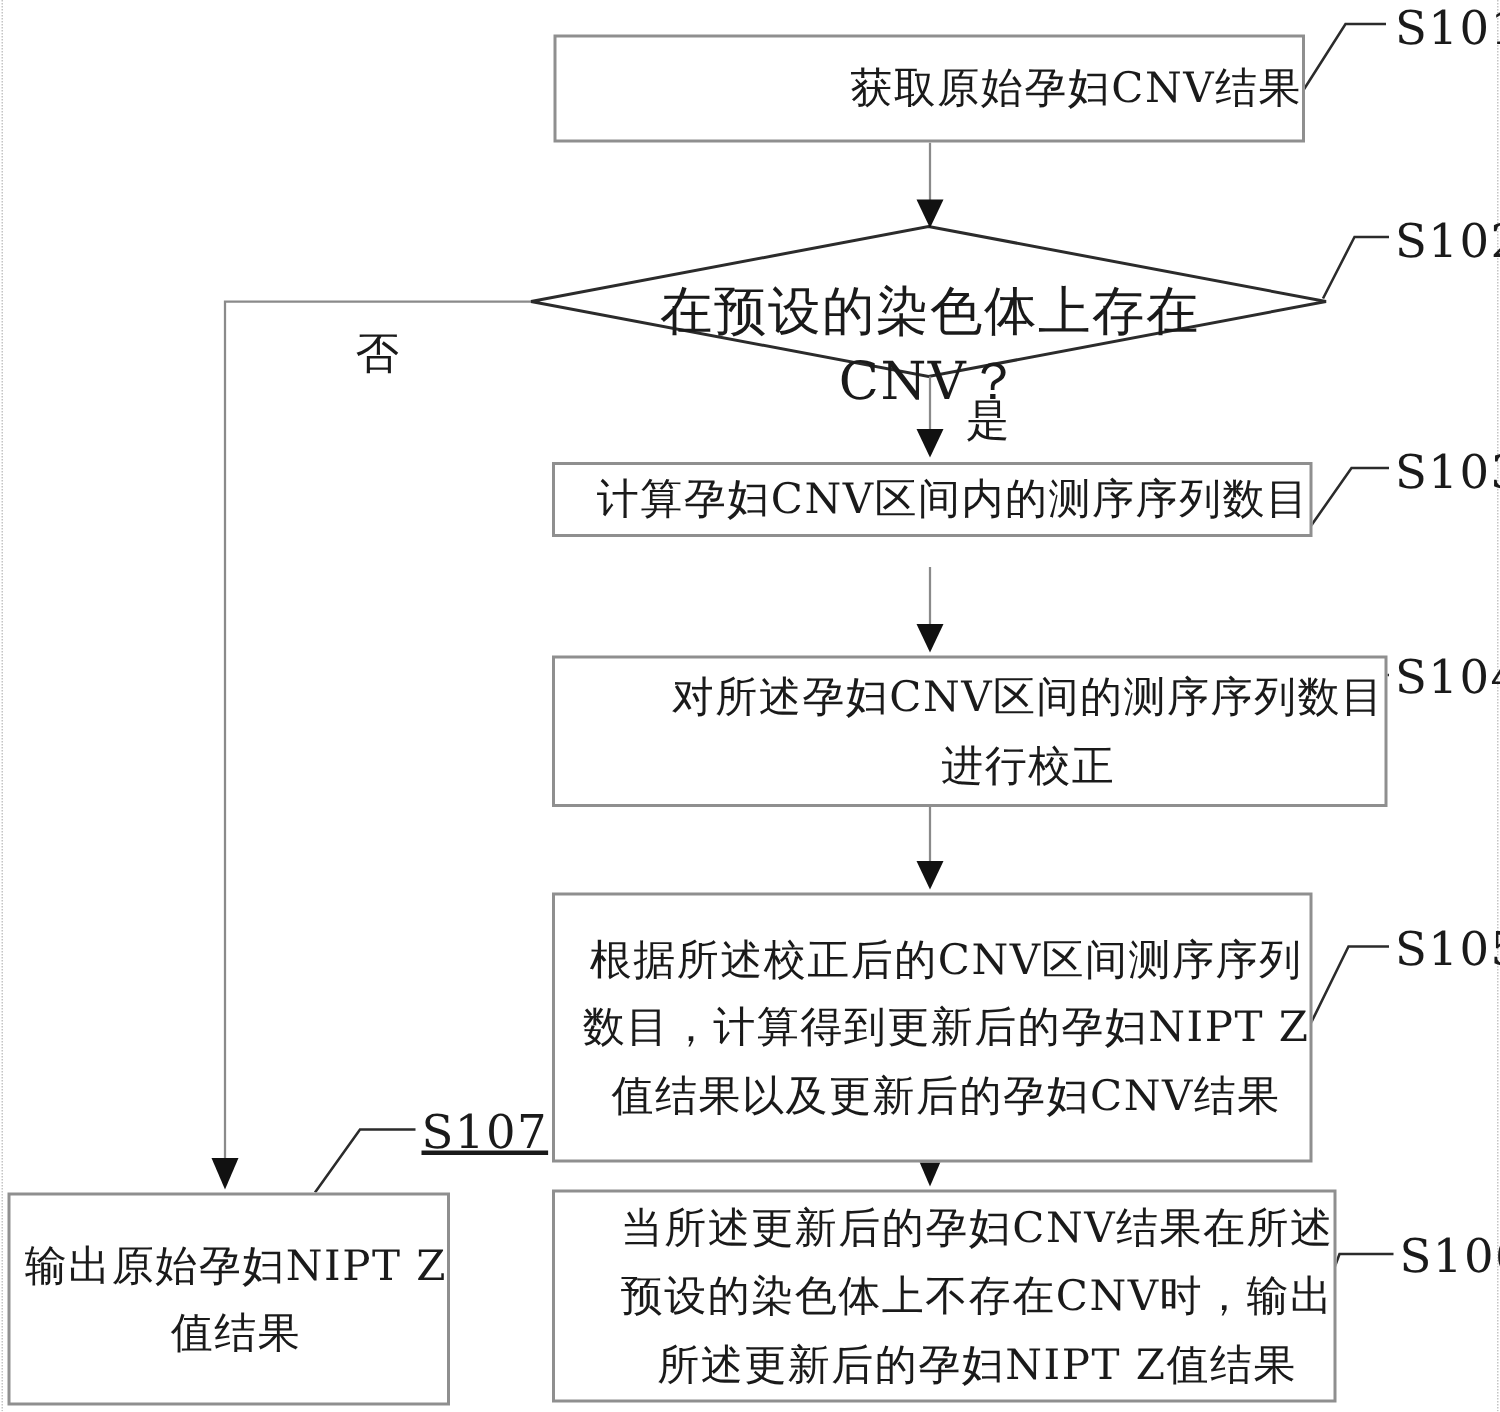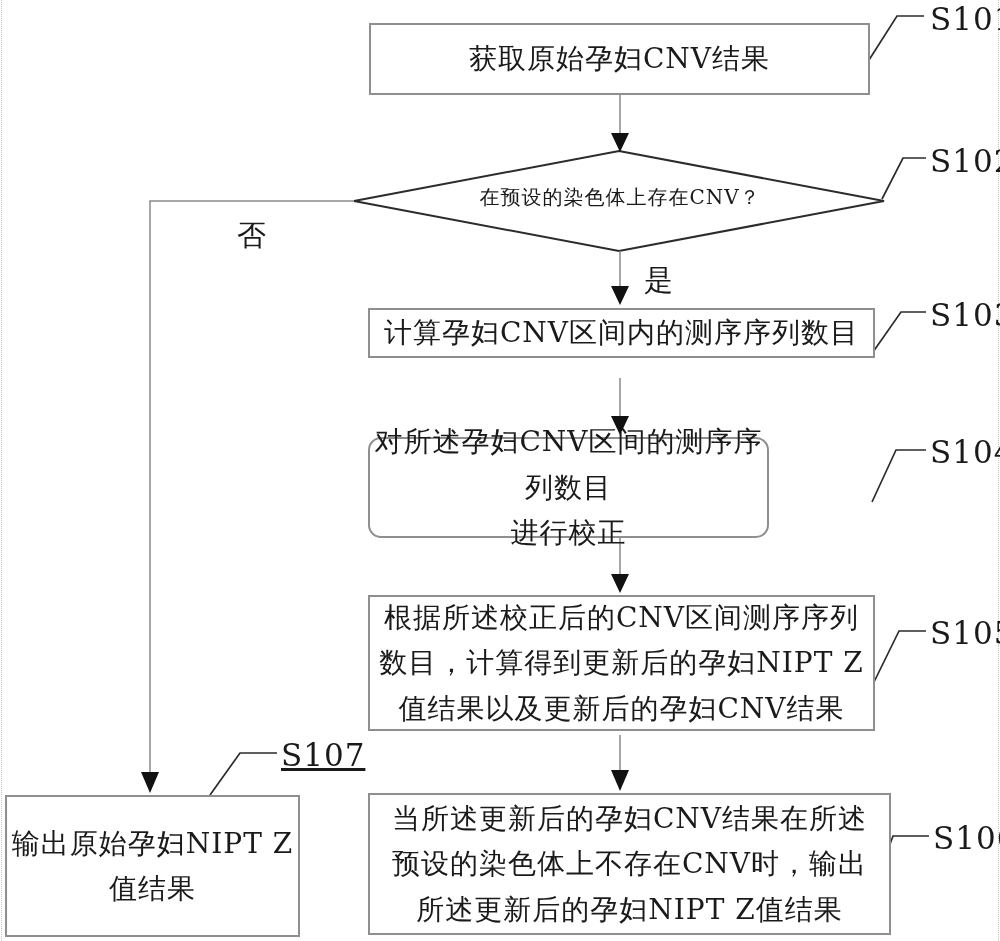--- a/index.html
+++ b/index.html
@@ -22,37 +22,37 @@
     top: 0;
     width: 1000px;
     height: 941px;
   }
   .box {
     position: absolute;
     border: 2px solid #8f8f8f;
     background: #ffffff;
     display: flex;
     align-items: center;
-    justify-content: center;
+    justify-content: flex-end;
     box-sizing: border-box;
     text-align: center;
   }
   .box-text {
     font-size: 28px;
     line-height: 1.62;
     white-space: pre-line;
     letter-spacing: 1px;
   }
   .diamond-text {
     position: absolute;
     left: 404px;
     top: 184px;
     width: 432px;
     text-align: center;
-    font-size: 20px;
+    font-size: 35px;
     letter-spacing: 1px;
   }
   .step-label {
     position: absolute;
     font-size: 31px;
     letter-spacing: 1px;
   }
   .branch-label {
     position: absolute;
     font-size: 29px;
@@ -128,26 +128,26 @@
   <div class="box" style="left:369px; top:23px; width:501px; height:72px;">
     <span class="box-text">获取原始孕妇CNV结果</span>
   </div>
 
   <div class="diamond-text">在预设的染色体上存在CNV？</div>
 
   <div class="box" style="left:368px; top:308px; width:507px; height:50px;">
     <span class="box-text">计算孕妇CNV区间内的测序序列数目</span>
   </div>
 
-  <div class="box" style="left:368px; top:437px; width:401px; height:101px;border-radius:13px;">
+  <div class="box" style="left:368px; top:437px; width:557px; height:101px;">
     <span class="box-text">对所述孕妇CNV区间的测序序列数目
 进行校正</span>
   </div>
 
-  <div class="box" style="left:368px; top:595px; width:507px; height:136px;">
+  <div class="box" style="left:368px; top:595px; width:507px; height:180px;">
     <span class="box-text">根据所述校正后的CNV区间测序序列
 数目，计算得到更新后的孕妇NIPT Z
 值结果以及更新后的孕妇CNV结果</span>
   </div>
 
   <div class="box" style="left:368px; top:793px; width:523px; height:142px;">
     <span class="box-text">当所述更新后的孕妇CNV结果在所述
 预设的染色体上不存在CNV时，输出
 所述更新后的孕妇NIPT Z值结果</span>
   </div>

